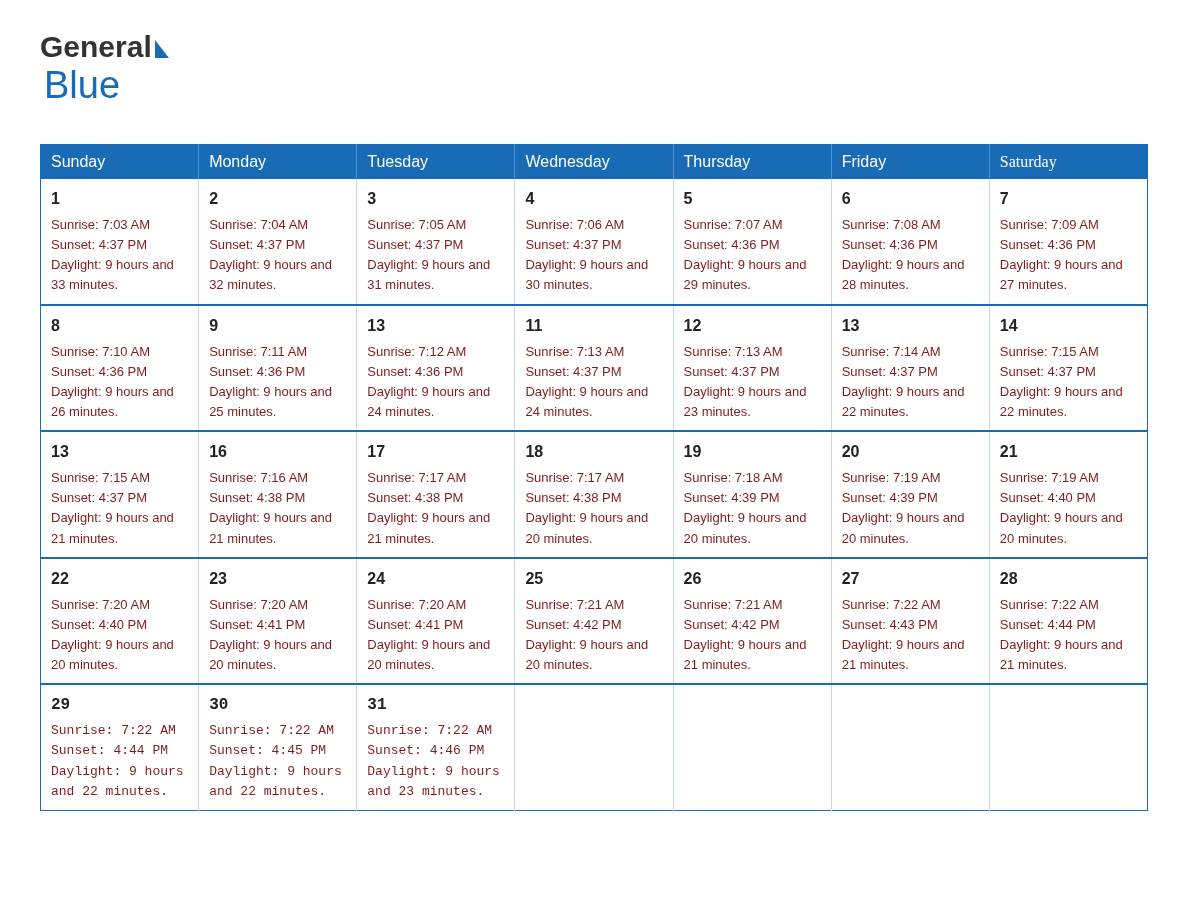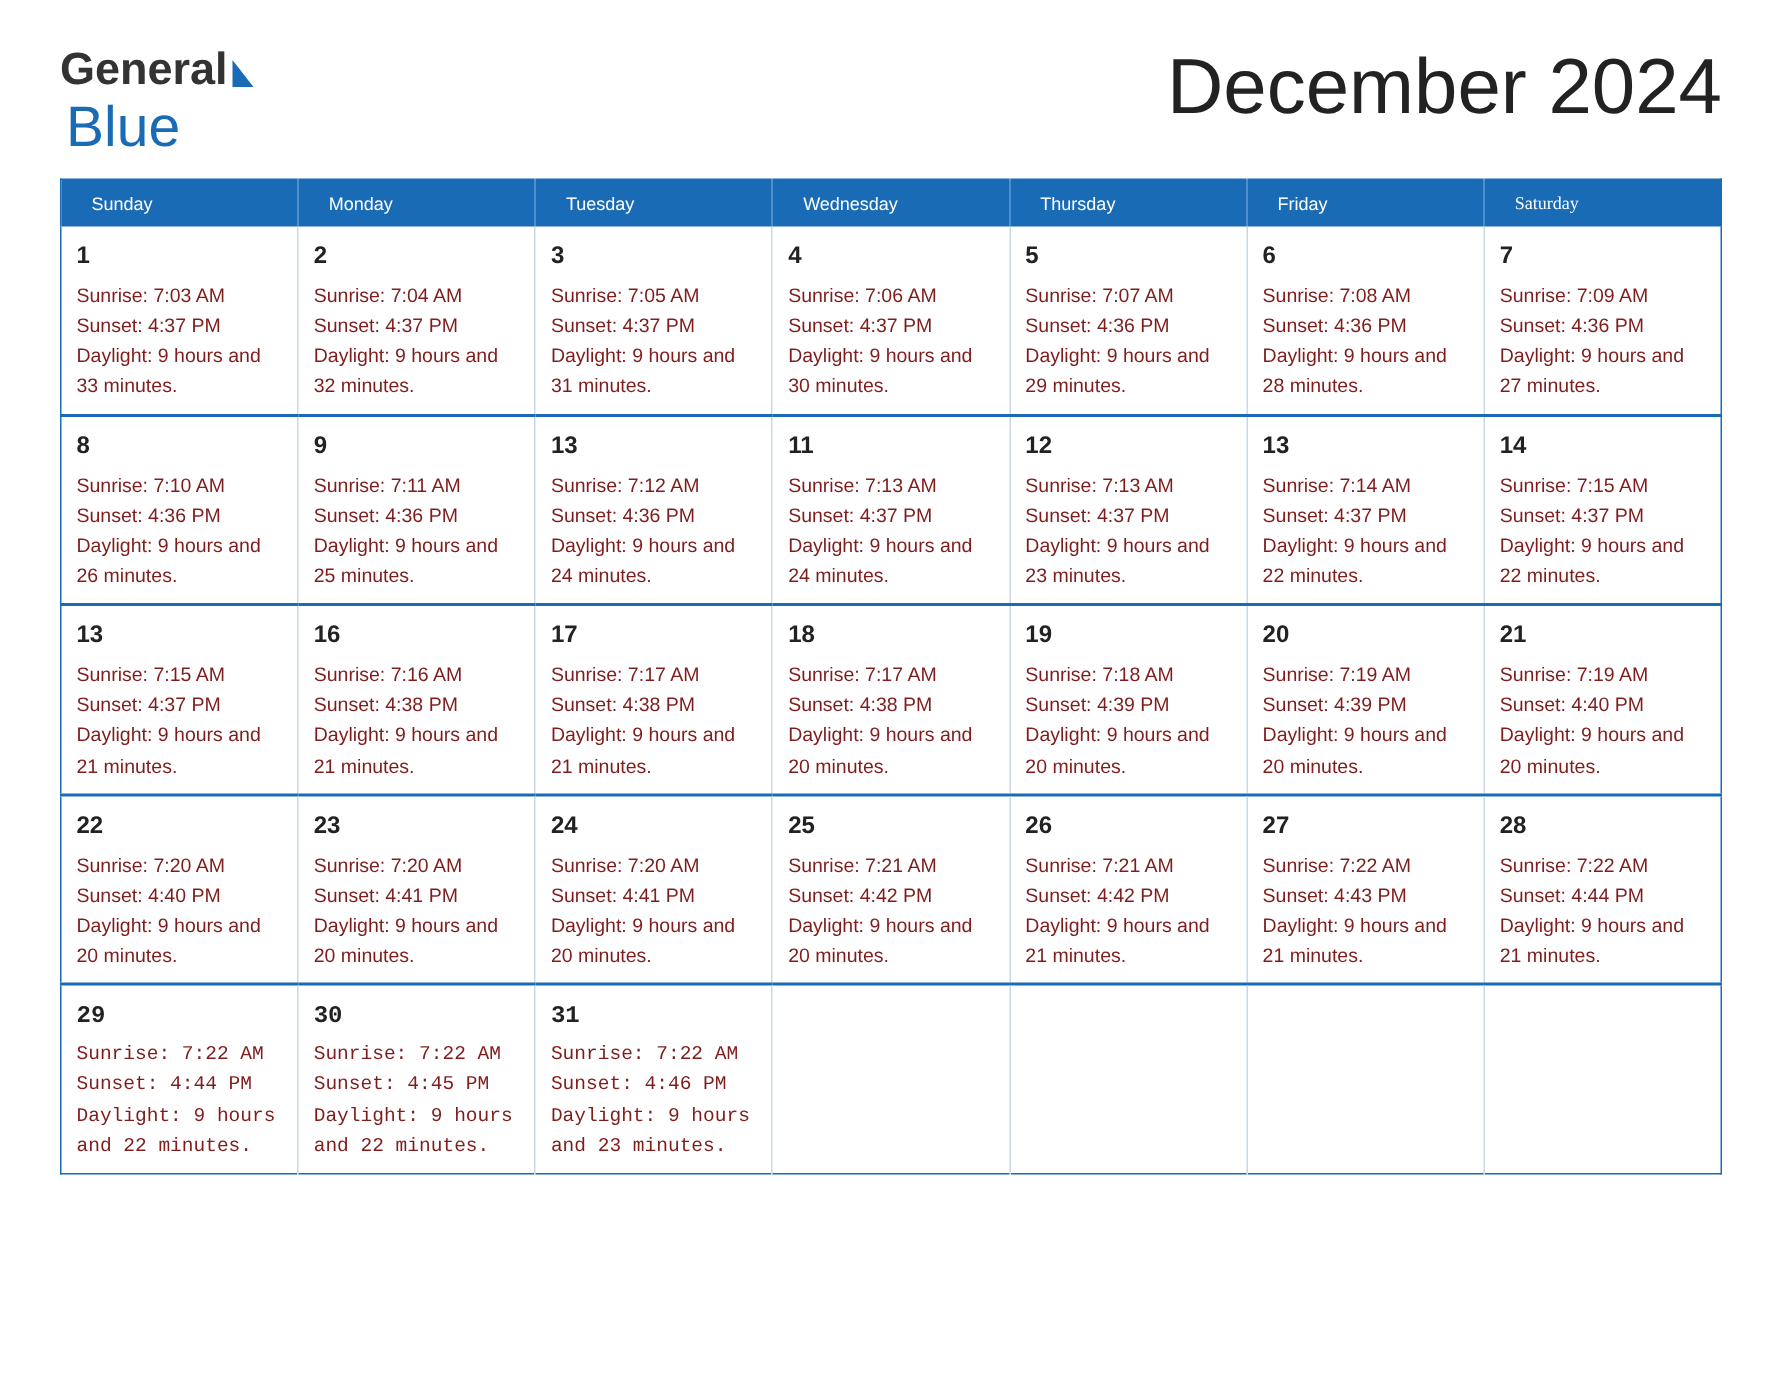--- a/index.html
+++ b/index.html
@@ -6,21 +6,21 @@
     body {
       font-family: Arial, Helvetica, sans-serif;
       background: #ffffff;
       padding: 30px 40px;
       color: #222;
     }
     .header-section {
       display: flex;
       justify-content: space-between;
       align-items: flex-start;
-      margin-bottom: 12px;
+      margin-bottom: 37px;
     }
     .title-area {
       text-align: right;
     }
     .month-title {
       font-size: 52px;
       font-weight: normal;
       color: #222;
       line-height: 1.1;
     }
@@ -30,22 +30,22 @@
       font-style: italic;
     }
     .calendar-table {
       width: 100%;
       border-collapse: collapse;
       border: 1px solid #1a6bb5;
     }
     .calendar-table th {
       background-color: #1a6bb5;
       color: #ffffff;
-      font-size: 12px;
-      padding: 8px 20px;
+      font-size: 16px;
+      padding: 8px 10px;
       text-align: left;
       font-weight: normal;
       border-right: 1px solid #4a8fd0;
     }
     .calendar-table th:last-child {
       border-right: none;
       font-family: Liberation Serif, serif;
     }
     .calendar-table td {
       vertical-align: top;
@@ -117,21 +117,20 @@
   <div class="logo-wrapper">
     <div class="logo-row">
       <span class="general-text">General</span>
       <span class="blue-arrow"></span>
     </div>
     <div>
       <span class="blue-word">Blue</span>
     </div>
   </div>
   <div class="title-area">
-    <div class="month-title">December 2024</div>
   </div>
 </div>
 
 <table class="calendar-table">
   <thead>
     <tr>
     <th>Sunday</th>
         <th>Monday</th>
         <th>Tuesday</th>
         <th>Wednesday</th>

